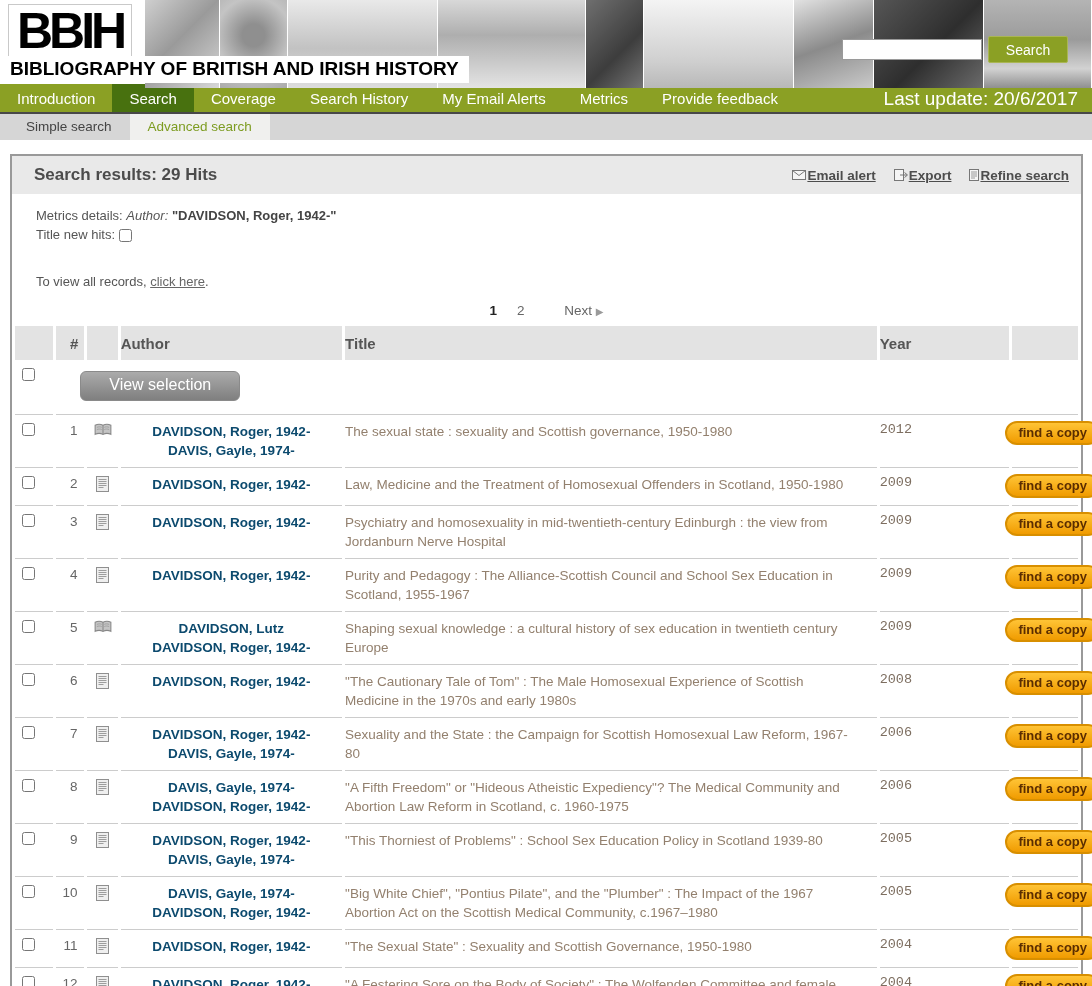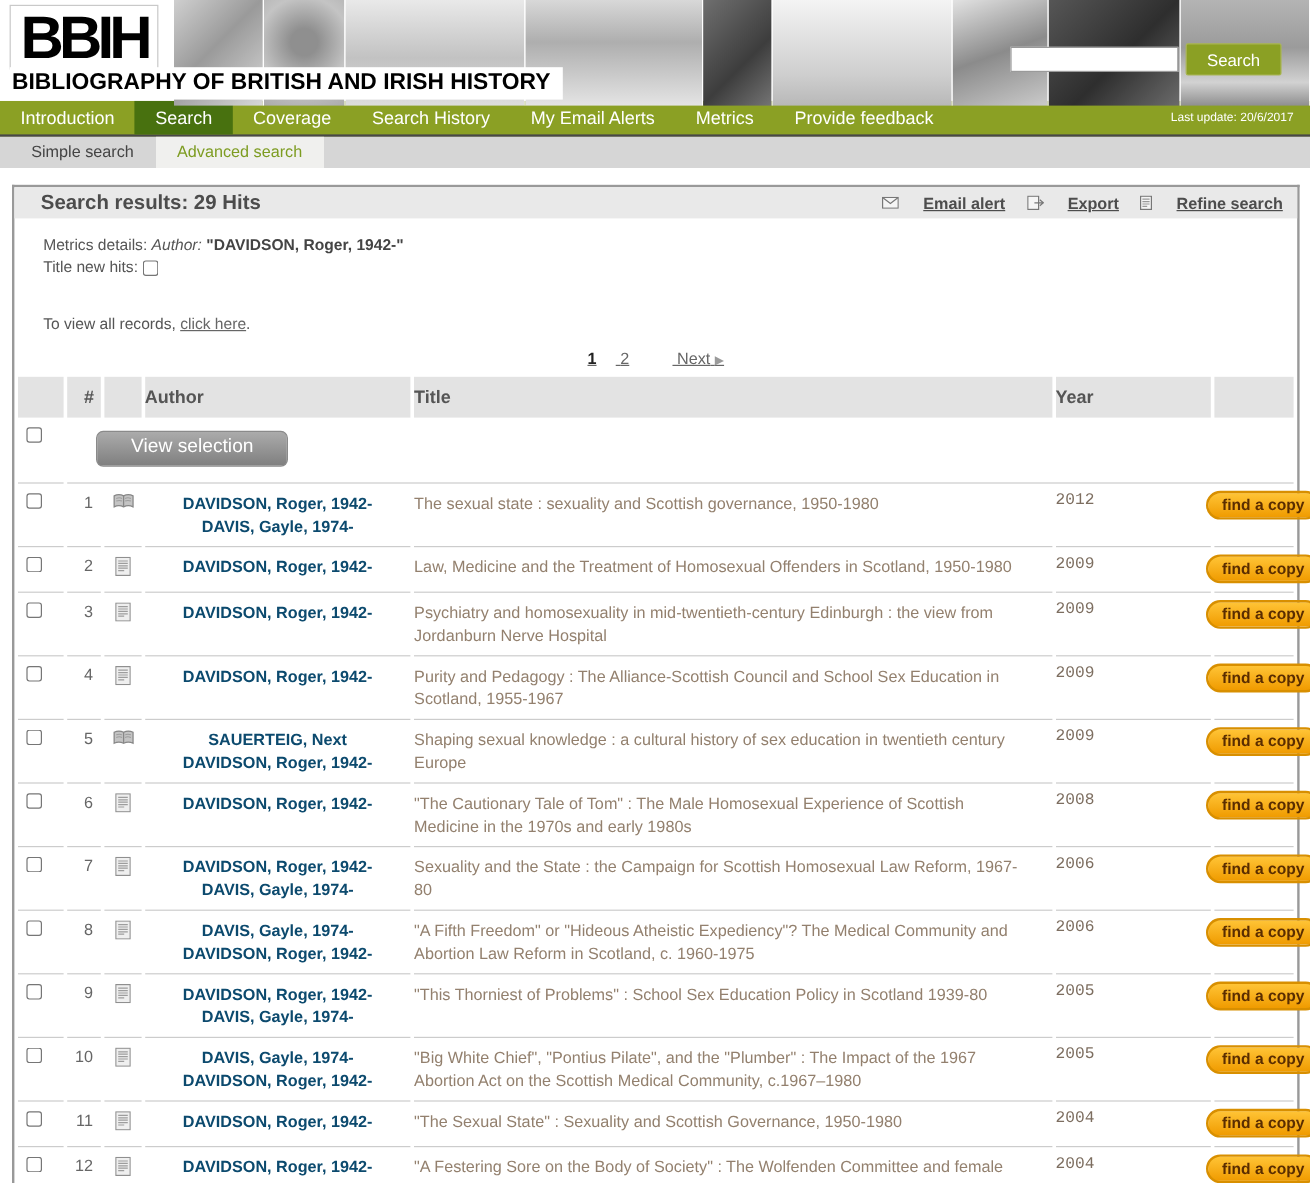--- a/index.html
+++ b/index.html
@@ -27,44 +27,44 @@
   .banner-search input { width:140px; height:21px; border:1px solid #9a9a9a; background:#fff; margin-right:6px;
     font-size:13px; padding:0 4px; }
   .banner-search button { width:80px; height:27px; background:#8ba024; color:#fff; border:1px solid #aab654;
     font-size:14px; border-radius:2px; cursor:pointer; }
 
   
   .nav { display:flex; height:30px; background:#8ba024; color:#fff; font-size:15px;
     border-bottom:2px solid #484848; align-items:stretch; }
   .nav-item { line-height:30px; padding:0 17px; cursor:pointer; }
   .nav-item.active { background:#48710f; }
-  .last-update { margin-left:auto; line-height:30px; padding-right:14px; font-size:10px; }
+  .last-update { margin-left:auto; line-height:30px; padding-right:14px; font-size:19px; }
 
   
   .subtabs { background:#d6d6d6; height:26px; padding-left:8px; display:flex; font-size:13.5px; color:#444; }
   .subtab { line-height:26px; padding:0 18px; cursor:pointer; }
   .subtab.active { background:#f0f0ee; color:#7d9c21; }
 
   
   .panel { margin:14px 9px 0 10px; border:2px solid #999; border-bottom:none; min-height:832px; background:#fff; }
-  .panel-header { background:#e9e9e9; height:26px; display:flex; align-items:center; padding:0 12px 0 22px; }
+  .panel-header { background:#e9e9e9; height:38px; display:flex; align-items:center; padding:0 12px 0 22px; }
   .results-title { font-weight:bold; font-size:17px; color:#4c4c4c; }
   .actions { margin-left:auto; display:flex; gap:18px; align-items:center; }
-  .action-link { display:flex; align-items:center; gap:20px; font-size:13.5px; font-weight:bold;
+  .action-link { display:flex; align-items:center; gap:1px; font-size:13.5px; font-weight:bold;
     color:#4d4d4d; text-decoration:underline; cursor:pointer; }
   .action-link svg { flex:none; }
 
   .details { padding:12px 0 0 24px; font-size:13px; color:#555; line-height:19px; }
   .details .fld { font-style:italic; }
   .details .val { font-weight:bold; color:#444; }
   .details input { vertical-align:middle; margin-left:4px; width:13px; height:13px; }
   .viewall { margin-top:28px; }
   .viewall a { color:#666; text-decoration:underline; cursor:pointer; }
 
-  .pagination { text-align:center; margin:12px 0 8px; font-size:13.5px; color:#666;text-decoration:underline; }
+  .pagination { text-align:center; margin:12px 0 8px; font-size:13.5px; color:#666; }
   .pg-current { font-weight:bold; color:#222; margin-right:16px; }
   .pg-page { margin-right:36px; cursor:pointer; }
   .pg-next { cursor:pointer; }
   .pg-next .tri { color:#9a9a9a; font-size:10px; }
 
   
   table { width:100%; border-collapse:separate; border-spacing:3px 0; table-layout:fixed; font-size:13.5px; }
   col.c-cb{width:38px} col.c-num{width:28px} col.c-ic{width:30px} col.c-auth{width:220px}
   col.c-title{width:528px} col.c-year{width:128px} col.c-act{width:66px}
   thead td { background:#e3e3e3; height:34px; font-weight:bold; font-size:15px; color:#555; vertical-align:middle; }
@@ -286,21 +286,21 @@
     <td class="cb">
       <input type="checkbox" style="">
     </td>
     <td class="num">5</td>
     <td class="ic"><span class="type-icon"><svg width="18" height="14" viewBox="0 0 20 16">
                 <path d="M1 2.5 C4 1 7 1 10 2.5 C13 1 16 1 19 2.5 L19 13 C16 11.5 13 11.5 10 13 C7 11.5 4 11.5 1 13 Z" fill="#c4c4c4" stroke="#878787" stroke-width="1.2"></path>
                 <line x1="10" y1="2.5" x2="10" y2="13" stroke="#878787" stroke-width="1.2"></line>
                 <path d="M3 5 C5 4.2 7 4.2 8.5 5 M3 7.5 C5 6.7 7 6.7 8.5 7.5 M11.5 5 C13 4.2 15 4.2 17 5 M11.5 7.5 C13 6.7 15 6.7 17 7.5" fill="none" stroke="#9d9d9d"></path>
               </svg></span></td>
     <td class="auth">
-            <div>SAUERTEIG, Next</div>
+            <div>DAVIDSON, Lutz</div>
             <div>DAVIDSON, Roger, 1942-</div>
           </td>
     <td class="ttl"><span class="title-text">Shaping sexual knowledge : a cultural history of sex education in twentieth century Europe</span></td>
     <td class="yr"><span class="year-text">2009</span></td>
     <td class="act">
             <button class="findcopy">find a copy</button>
           </td>
   </tr>
 
   <tr>

